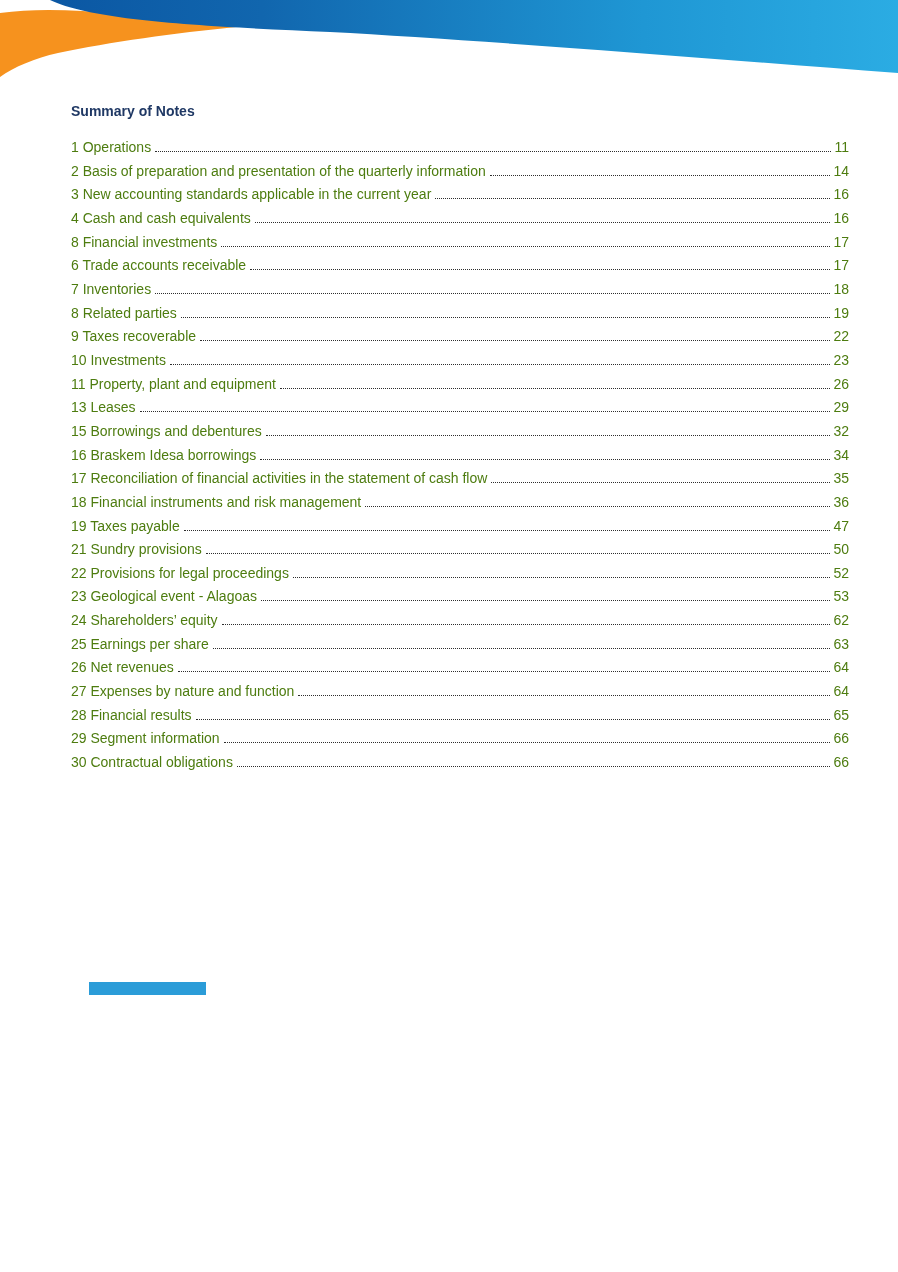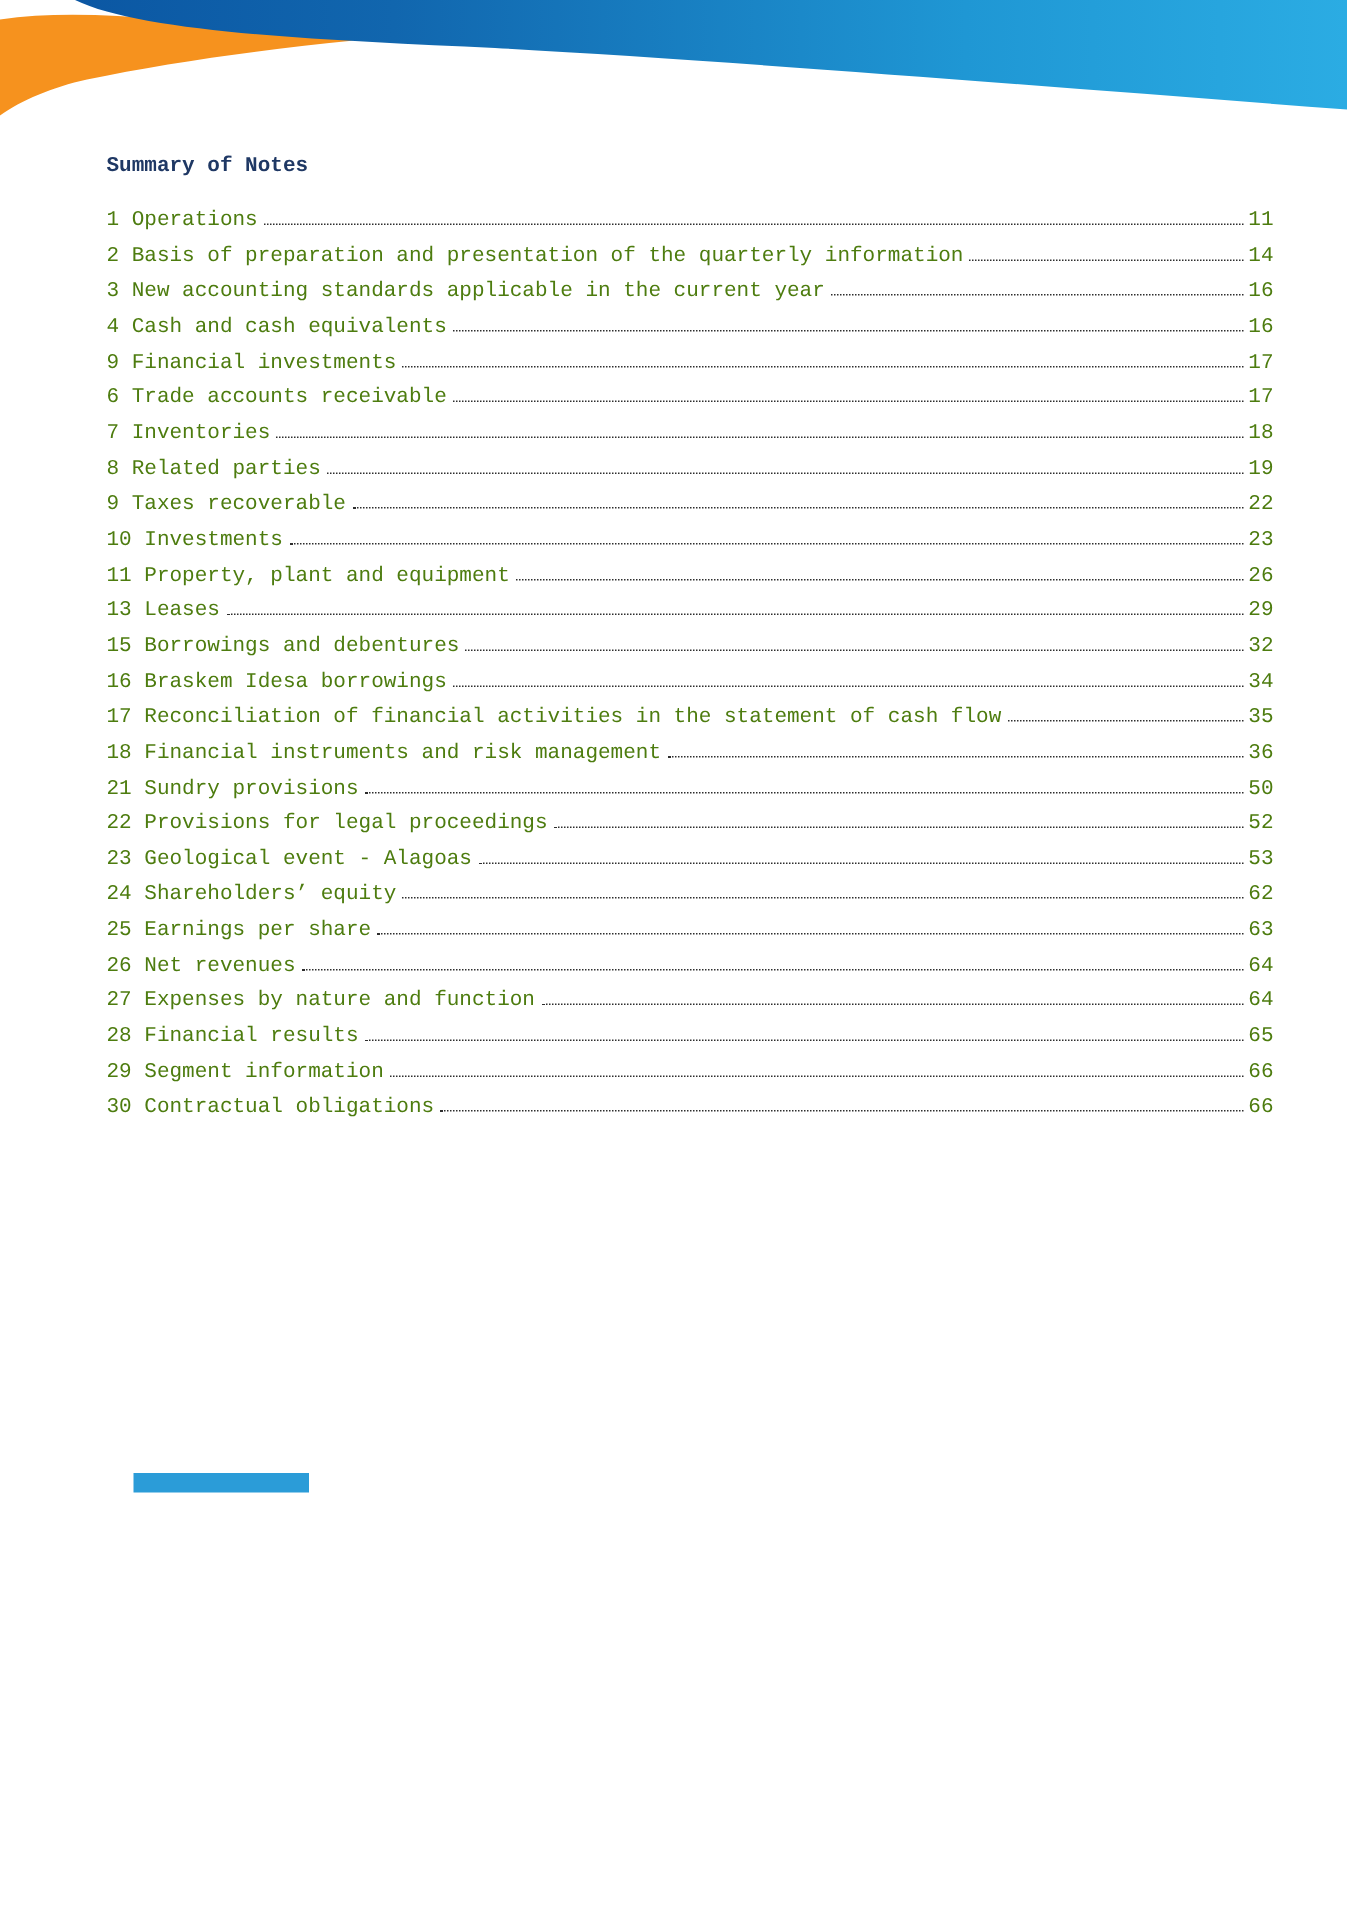--- a/index.html
+++ b/index.html
@@ -6,21 +6,21 @@
     margin: 0;
     padding: 0;
     background: #ffffff;
   }
   .page {
     position: relative;
     width: 898px;
     height: 996px;
     background: #ffffff;
     overflow: hidden;
-    font-family: Liberation Mono, monospace;
+    font-family: Liberation Sans, sans-serif;
   }
   .header-swoosh {
     position: absolute;
     top: 0;
     left: 0;
     width: 898px;
     height: 90px;
   }
   .content {
     position: absolute;
@@ -116,21 +116,21 @@
     <span class="toc-page">16</span>
   </div>
 
   <div class="toc-row">
     <span class="toc-label">4 Cash and cash equivalents</span>
     <span class="toc-dots"></span>
     <span class="toc-page">16</span>
   </div>
 
   <div class="toc-row">
-    <span class="toc-label">9 Financial investments</span>
+    <span class="toc-label">8 Financial investments</span>
     <span class="toc-dots"></span>
     <span class="toc-page">17</span>
   </div>
 
   <div class="toc-row">
     <span class="toc-label">6 Trade accounts receivable</span>
     <span class="toc-dots"></span>
     <span class="toc-page">17</span>
   </div>
 
@@ -189,20 +189,25 @@
     <span class="toc-dots"></span>
     <span class="toc-page">35</span>
   </div>
 
   <div class="toc-row">
     <span class="toc-label">18 Financial instruments and risk management</span>
     <span class="toc-dots"></span>
     <span class="toc-page">36</span>
   </div>
 
+  <div class="toc-row">
+    <span class="toc-label">19 Taxes payable</span>
+    <span class="toc-dots"></span>
+    <span class="toc-page">47</span>
+  </div>
 
 
   <div class="toc-row">
     <span class="toc-label">21 Sundry provisions</span>
     <span class="toc-dots"></span>
     <span class="toc-page">50</span>
   </div>
 
   <div class="toc-row">
     <span class="toc-label">22 Provisions for legal proceedings</span>

